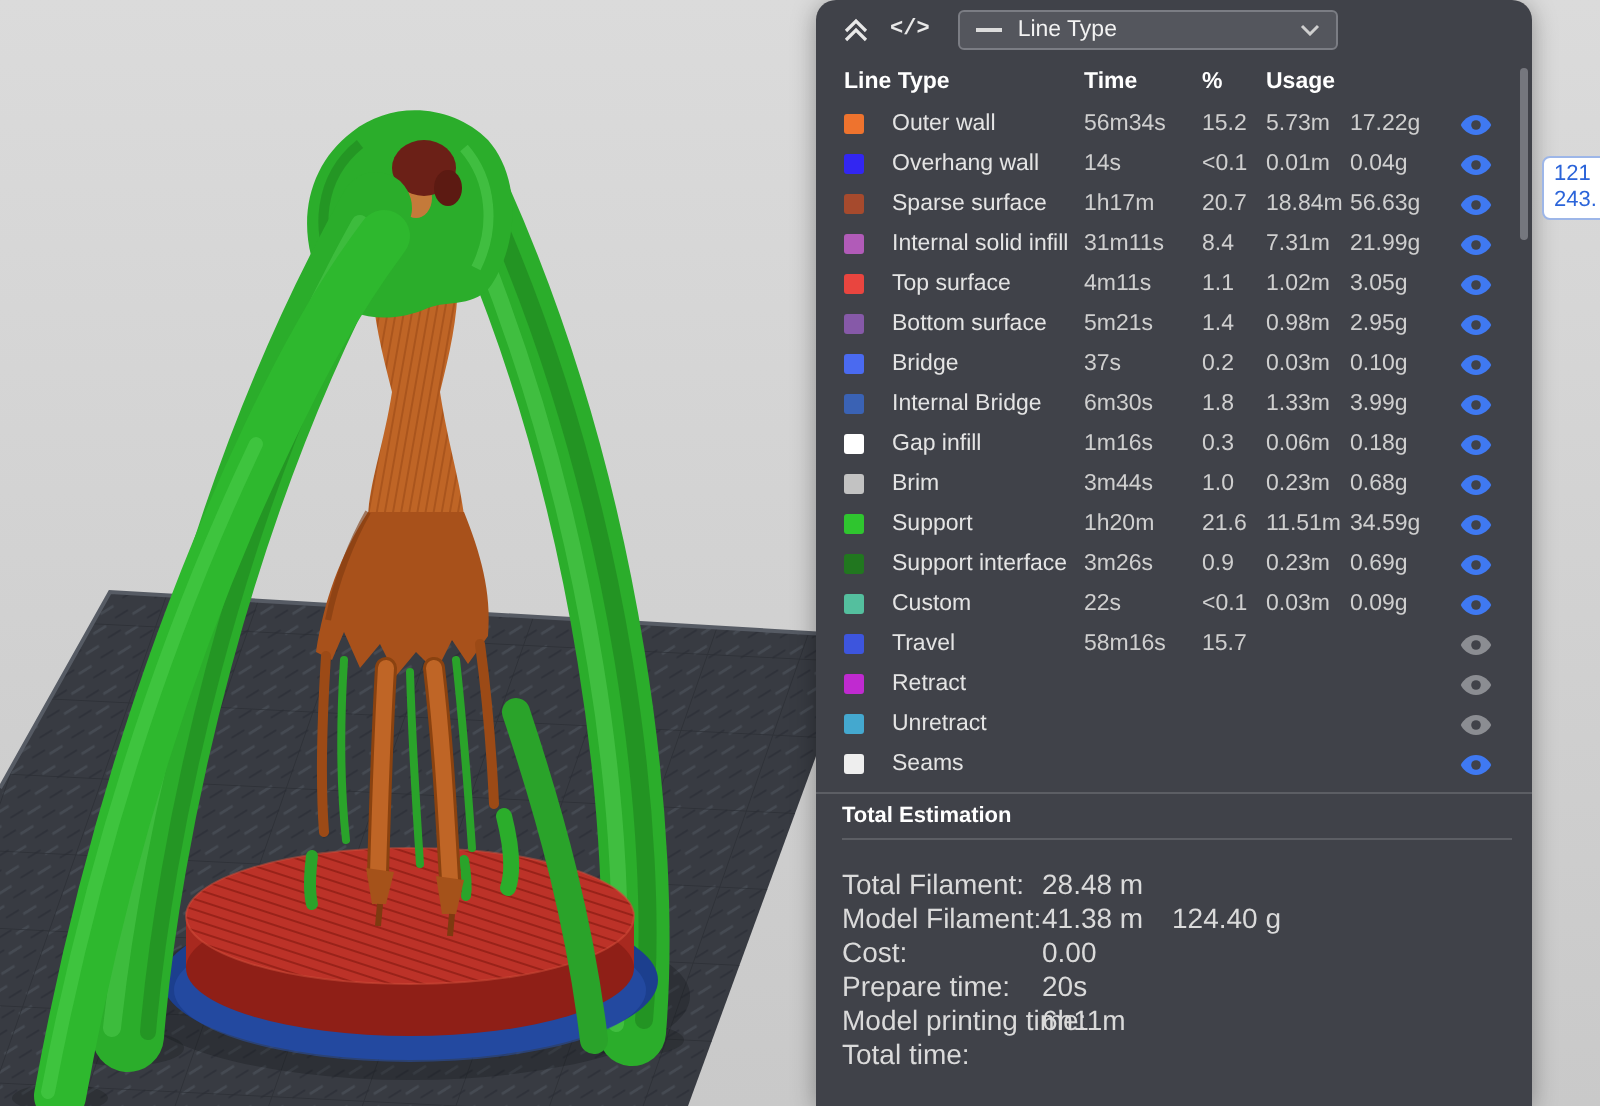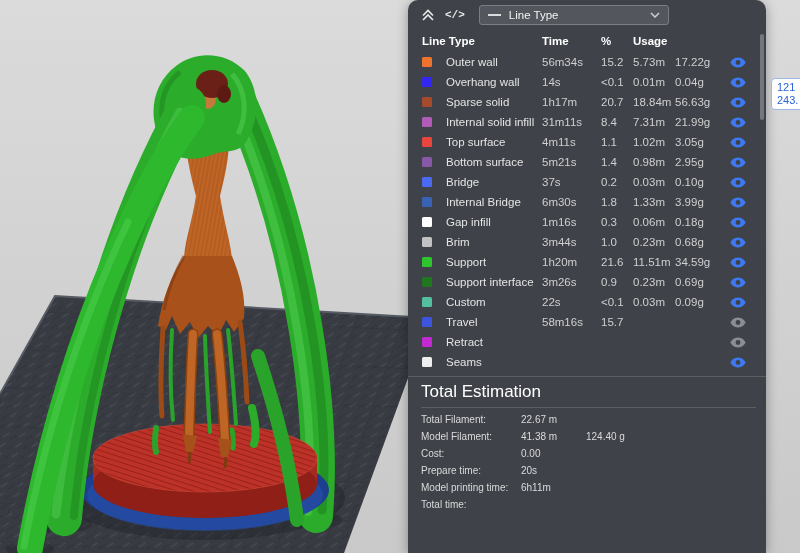--- a/index.html
+++ b/index.html
@@ -24,24 +24,24 @@
     align-items:center;padding:0 8px 0 14px}
   .lt-header{height:22px;margin-top:4px;font-weight:bold;color:#fff;font-size:11.5px}
   .h-linetype{grid-column:1/3}.h-time{grid-column:3}.h-pct{grid-column:4}.h-usage{grid-column:5/7}
   .lt-row{height:20px;font-size:11.5px;color:#cfcfcf}
   .swatch{width:10px;height:10px;border-radius:1.5px;display:inline-block}
   .lt-label{color:#e4e4e4;white-space:nowrap}
   .eye{grid-column:7;justify-self:end;margin-right:12px;display:inline-flex;cursor:pointer}
   .eye.on{color:#3f79f2}.eye.off{color:#8b8d92}
 
   .estimation{margin-top:4px;border-top:1px solid #5c5e64;padding:5px 10px 0 13px}
-  .est-title{font-size:17px;font-weight:normal;color:#fff;padding-bottom:5px;
-    border-bottom:1px solid #5c5e64;margin-bottom:3px}
+  .est-title{font-size:11px;font-weight:bold;color:#fff;padding-bottom:5px;
+    border-bottom:1px solid #5c5e64;margin-bottom:13px}
   .est-row{display:grid;grid-template-columns:100px 65px auto;height:17px;
-    align-items:center;font-size:10px;color:#dadada}
+    align-items:center;font-size:14px;color:#dadada}
   .est-label,.est-val{white-space:nowrap}
 
   .scroll-thumb{position:absolute;right:2px;top:34px;width:4px;height:86px;
     background:#75777e;border-radius:2px;cursor:pointer}
 
   .overlay-tip{position:absolute;left:771px;top:78px;width:42px;background:#ffffff;
     border:1px solid #9db6e8;border-radius:4px;padding:2px 0 2px 5px;
     font-size:11px;line-height:13px;color:#2b64d9}
 </style>
 </head>
@@ -194,21 +194,21 @@
           <span>0.04g</span>
           <span class="eye on">
             <svg width="16" height="11" viewBox="0 0 16 11">
               <path d="M8 0.5 C4 0.5 1.2 3.6 0.4 5.5 C1.2 7.4 4 10.5 8 10.5 C12 10.5 14.8 7.4 15.6 5.5 C14.8 3.6 12 0.5 8 0.5 Z" fill="currentColor"></path>
               <circle cx="8" cy="5.5" r="2.4" fill="#404249"></circle>
             </svg>
           </span>
         </div>
         <div class="lt-row">
           <span class="swatch" style="background: rgb(166, 74, 45);"></span>
-          <span class="lt-label">Sparse solid</span>
+          <span class="lt-label">Sparse surface</span>
           <span>1h17m</span>
           <span>20.7</span>
           <span>18.84m</span>
           <span>56.63g</span>
           <span class="eye on">
             <svg width="16" height="11" viewBox="0 0 16 11">
               <path d="M8 0.5 C4 0.5 1.2 3.6 0.4 5.5 C1.2 7.4 4 10.5 8 10.5 C12 10.5 14.8 7.4 15.6 5.5 C14.8 3.6 12 0.5 8 0.5 Z" fill="currentColor"></path>
               <circle cx="8" cy="5.5" r="2.4" fill="#404249"></circle>
             </svg>
           </span>
@@ -375,41 +375,55 @@
           <span></span>
           <span></span>
           <span class="eye off">
             <svg width="16" height="11" viewBox="0 0 16 11">
               <path d="M8 0.5 C4 0.5 1.2 3.6 0.4 5.5 C1.2 7.4 4 10.5 8 10.5 C12 10.5 14.8 7.4 15.6 5.5 C14.8 3.6 12 0.5 8 0.5 Z" fill="currentColor"></path>
               <circle cx="8" cy="5.5" r="2.4" fill="#404249"></circle>
             </svg>
           </span>
         </div>
         <div class="lt-row">
+          <span class="swatch" style="background: rgb(68, 168, 207);"></span>
+          <span class="lt-label">Unretract</span>
+          <span></span>
+          <span></span>
+          <span></span>
+          <span></span>
+          <span class="eye off">
+            <svg width="16" height="11" viewBox="0 0 16 11">
+              <path d="M8 0.5 C4 0.5 1.2 3.6 0.4 5.5 C1.2 7.4 4 10.5 8 10.5 C12 10.5 14.8 7.4 15.6 5.5 C14.8 3.6 12 0.5 8 0.5 Z" fill="currentColor"></path>
+              <circle cx="8" cy="5.5" r="2.4" fill="#404249"></circle>
+            </svg>
+          </span>
+        </div>
+        <div class="lt-row">
           <span class="swatch" style="background: rgb(238, 238, 238);"></span>
           <span class="lt-label">Seams</span>
           <span></span>
           <span></span>
           <span></span>
           <span></span>
           <span class="eye on">
             <svg width="16" height="11" viewBox="0 0 16 11">
               <path d="M8 0.5 C4 0.5 1.2 3.6 0.4 5.5 C1.2 7.4 4 10.5 8 10.5 C12 10.5 14.8 7.4 15.6 5.5 C14.8 3.6 12 0.5 8 0.5 Z" fill="currentColor"></path>
               <circle cx="8" cy="5.5" r="2.4" fill="#404249"></circle>
             </svg>
           </span>
         </div>
       </div>
 
     <div class="estimation">
       <div class="est-title">Total Estimation</div>
       <div>
           <div class="est-row">
             <span class="est-label">Total Filament:</span>
-            <span class="est-val">22.67 m</span>
+            <span class="est-val">28.48 m</span>
           </div>
           <div class="est-row">
             <span class="est-label">Model Filament:</span>
             <span class="est-val">41.38 m</span>
             <span class="est-val">124.40 g</span>
           </div>
           <div class="est-row">
             <span class="est-label">Cost:</span>
             <span class="est-val">0.00</span>
             <span class="est-val"></span>

